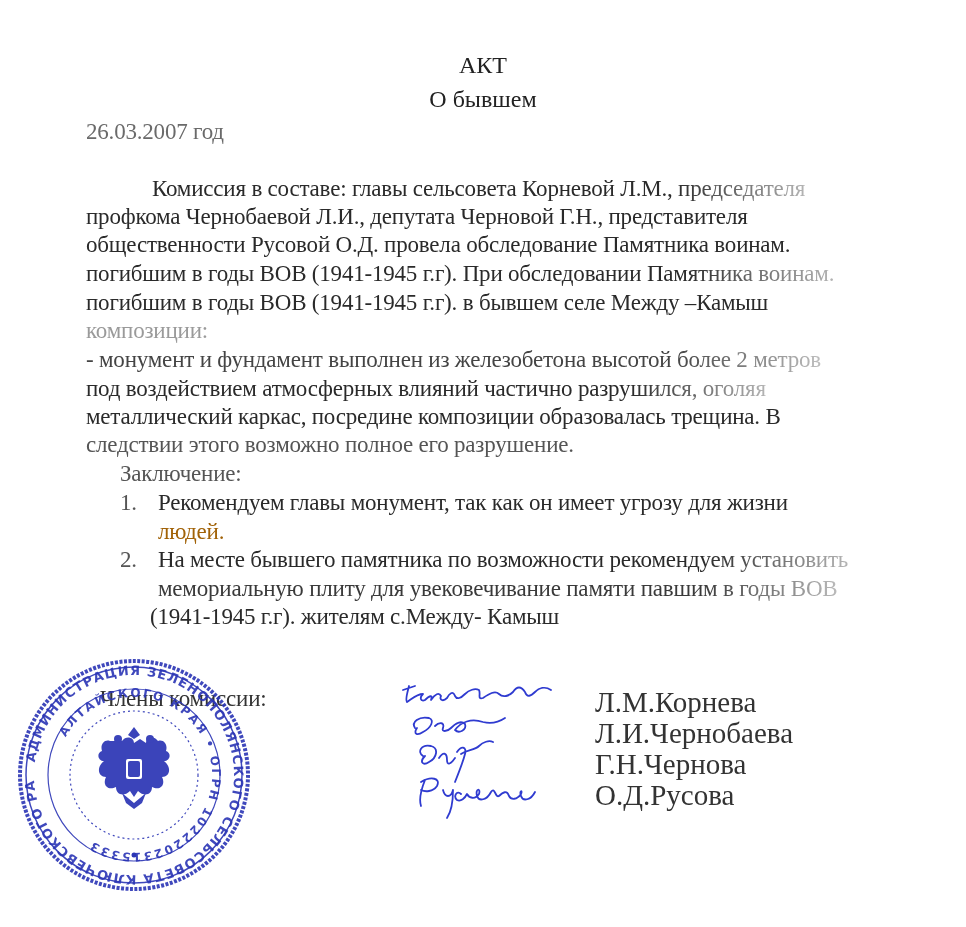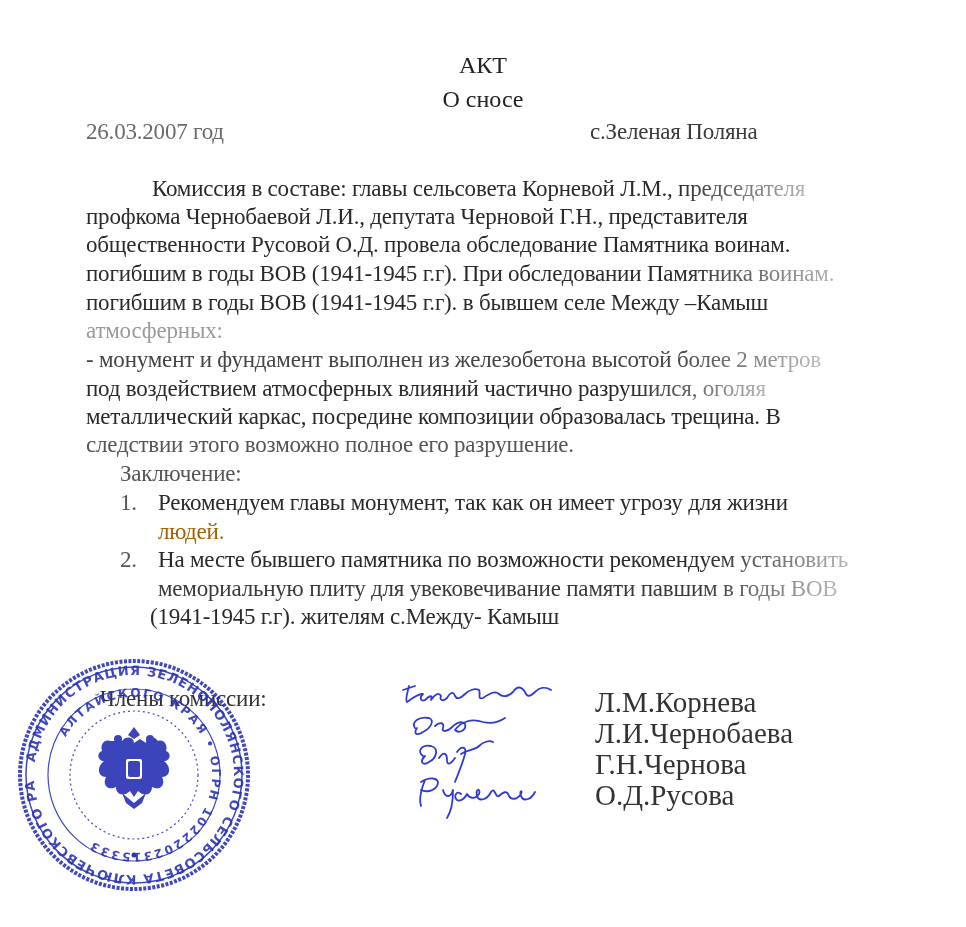--- a/index.html
+++ b/index.html
@@ -16,32 +16,31 @@
     .sig-name { font-size: 29px; color: #333; }
     .stamp { position: absolute; left: 14px; top: 655px; width: 240px; height: 240px; }
     .sig { position: absolute; left: 395px; top: 672px; width: 200px; height: 150px; }
   </style>
 </head>
 <body>
 
 <div class="doc">
 
   <div class="abs title" style="top:52px;">АКТ</div>
-  <div class="abs title" style="top:86px;">О сносе</div>
+  <div class="abs title" style="top:86px;">О бывшем</div>
 
   <div class="abs line faint" style="left:86px; top:119px;">26.03.2007 год</div>
-  <div class="abs line" style="left:590px; top:119px; color:#3a3a3a;">с.Зеленая Поляна</div>
 
   <div>
     <div class="abs line fade-right" style="left:152px; top:176px;">Комиссия в составе: главы сельсовета Корневой Л.М., председателя</div>
     <div class="abs line" style="left:86px; top:204px;">профкома Чернобаевой Л.И., депутата Черновой Г.Н., представителя</div>
     <div class="abs line" style="left:86px; top:232px;">общественности Русовой О.Д.  провела обследование Памятника воинам.</div>
     <div class="abs line fade-right" style="left:86px; top:261px;">погибшим в годы ВОВ (1941-1945 г.г). При обследовании Памятника воинам.</div>
     <div class="abs line" style="left:86px; top:290px;">погибшим в годы ВОВ (1941-1945 г.г). в бывшем селе Между –Камыш</div>
-    <div class="abs line faint" style="left:86px; top:318px; color:#9a9a9a;">атмосферных:</div>
+    <div class="abs line faint" style="left:86px; top:318px; color:#9a9a9a;">композиции:</div>
     <div class="abs line fade-right" style="left:86px; top:347px; color:#444;">- монумент и фундамент выполнен из железобетона высотой более 2 метров</div>
     <div class="abs line fade-right" style="left:86px; top:376px;">под воздействием атмосферных влияний частично разрушился, оголяя</div>
     <div class="abs line" style="left:86px; top:404px;">металлический каркас, посредине композиции образовалась трещина. В</div>
     <div class="abs line faint" style="left:86px; top:432px; color:#555;">следствии этого возможно полное его разрушение.</div>
   </div>
 
   <div class="abs line faint" style="left:120px; top:461px; color:#555;">Заключение:</div>
 
   <div>
     <div class="abs line" style="left:120px; top:490px;">

